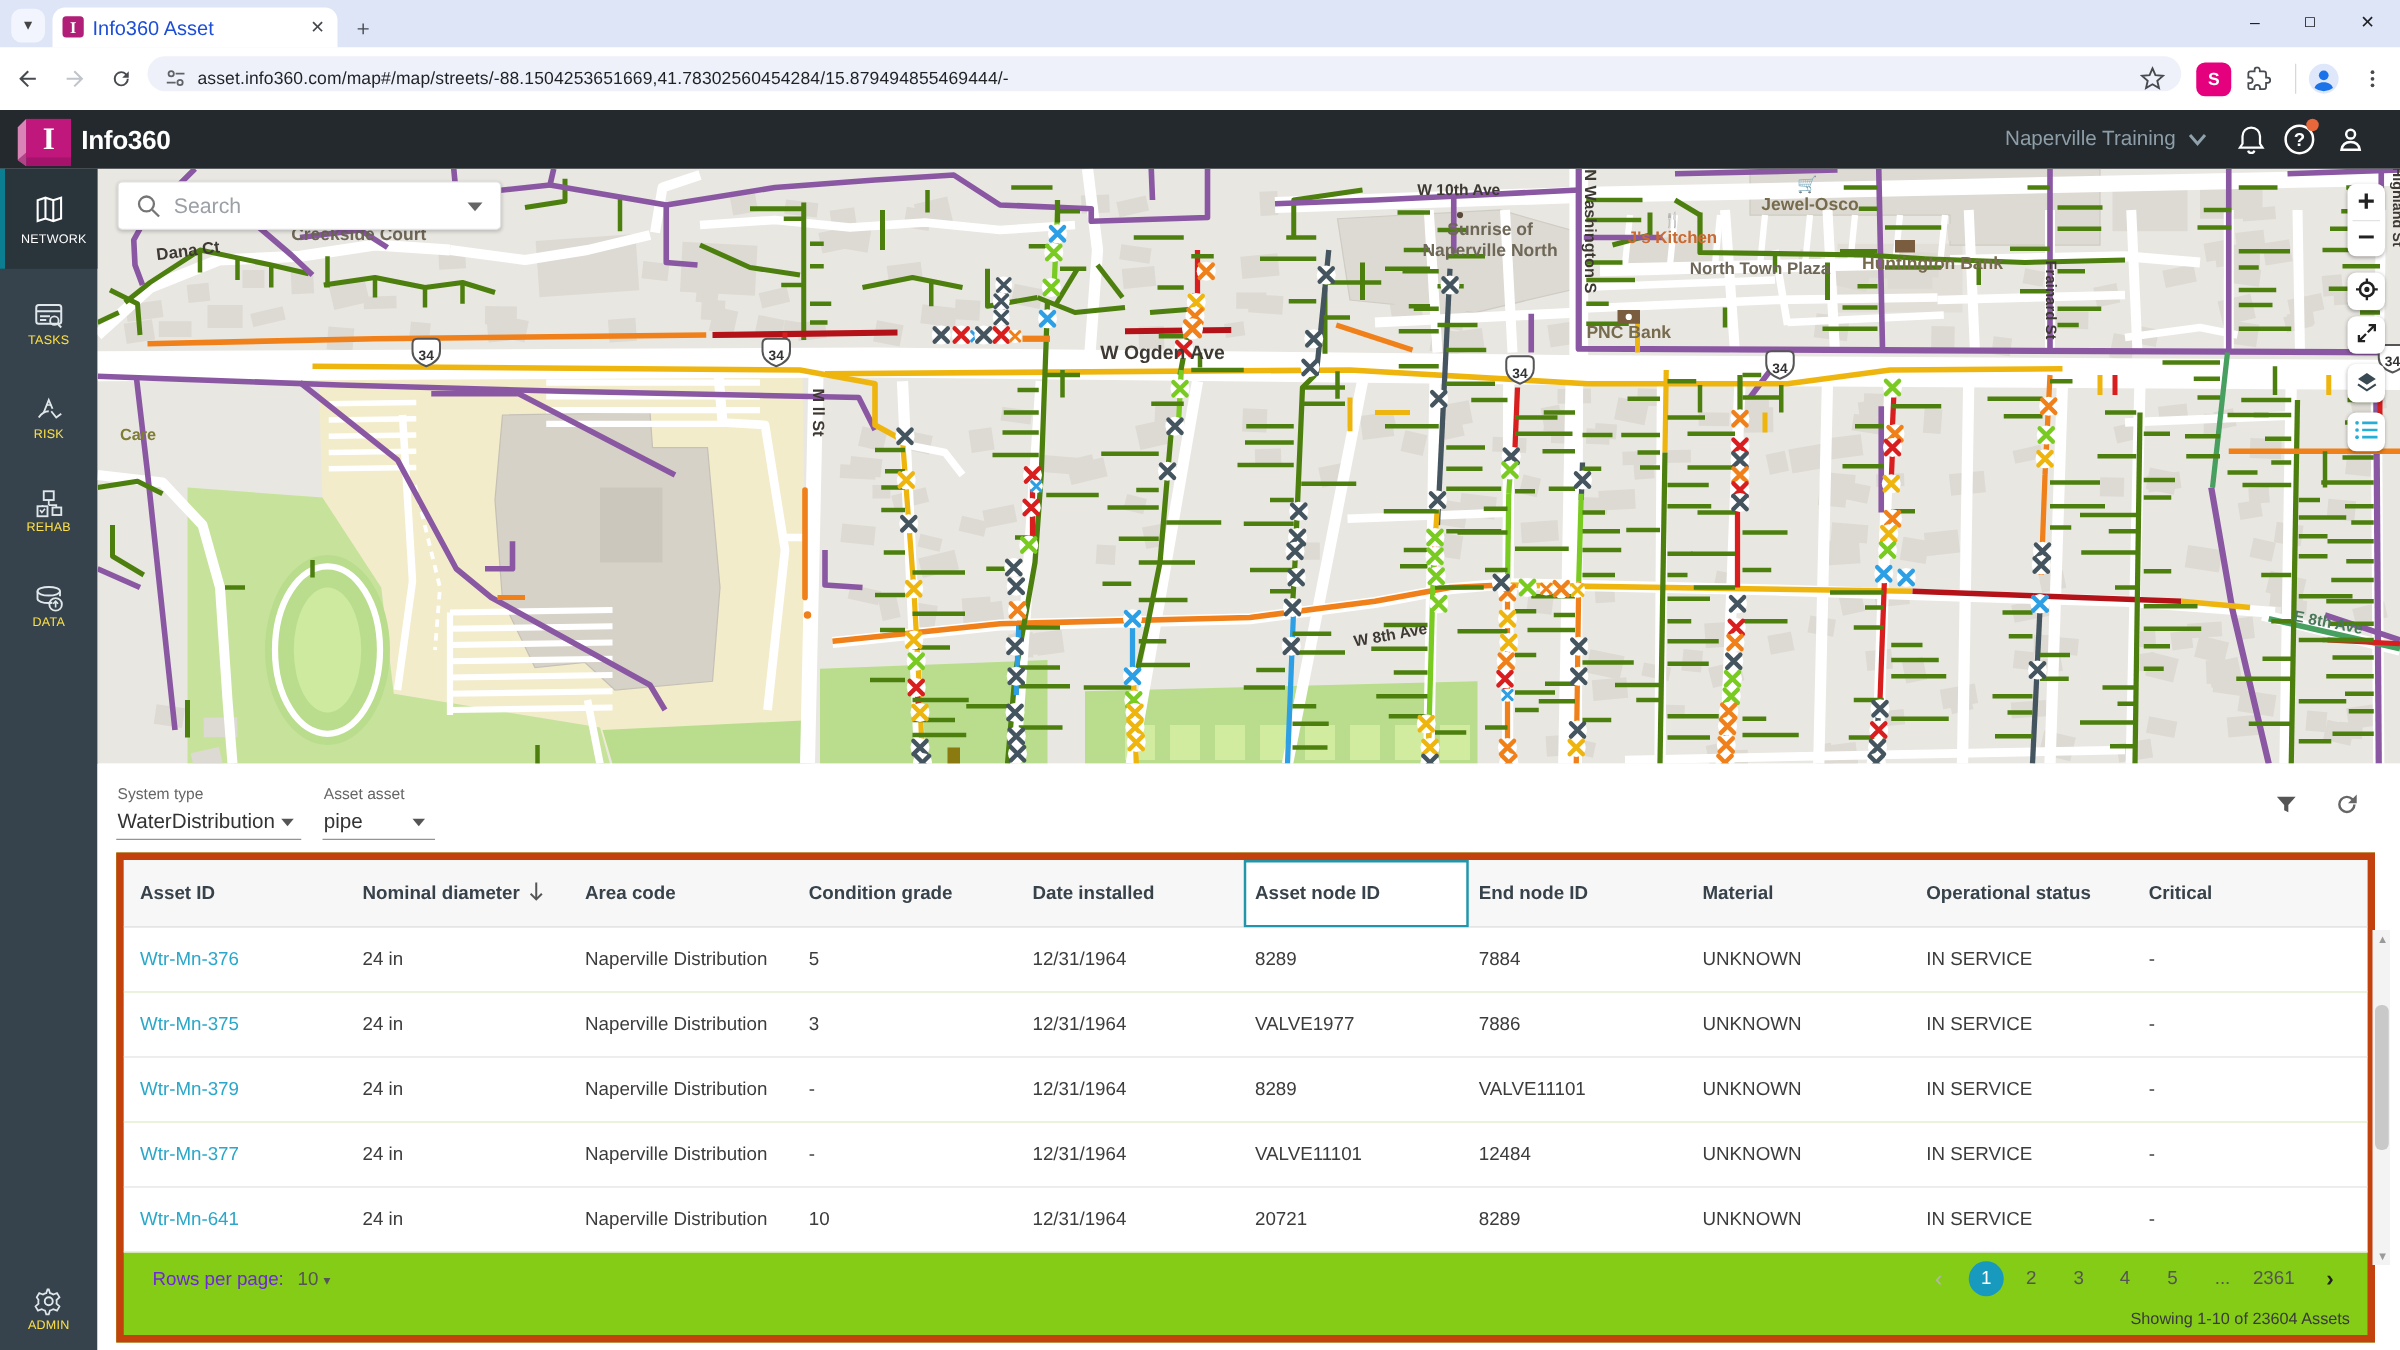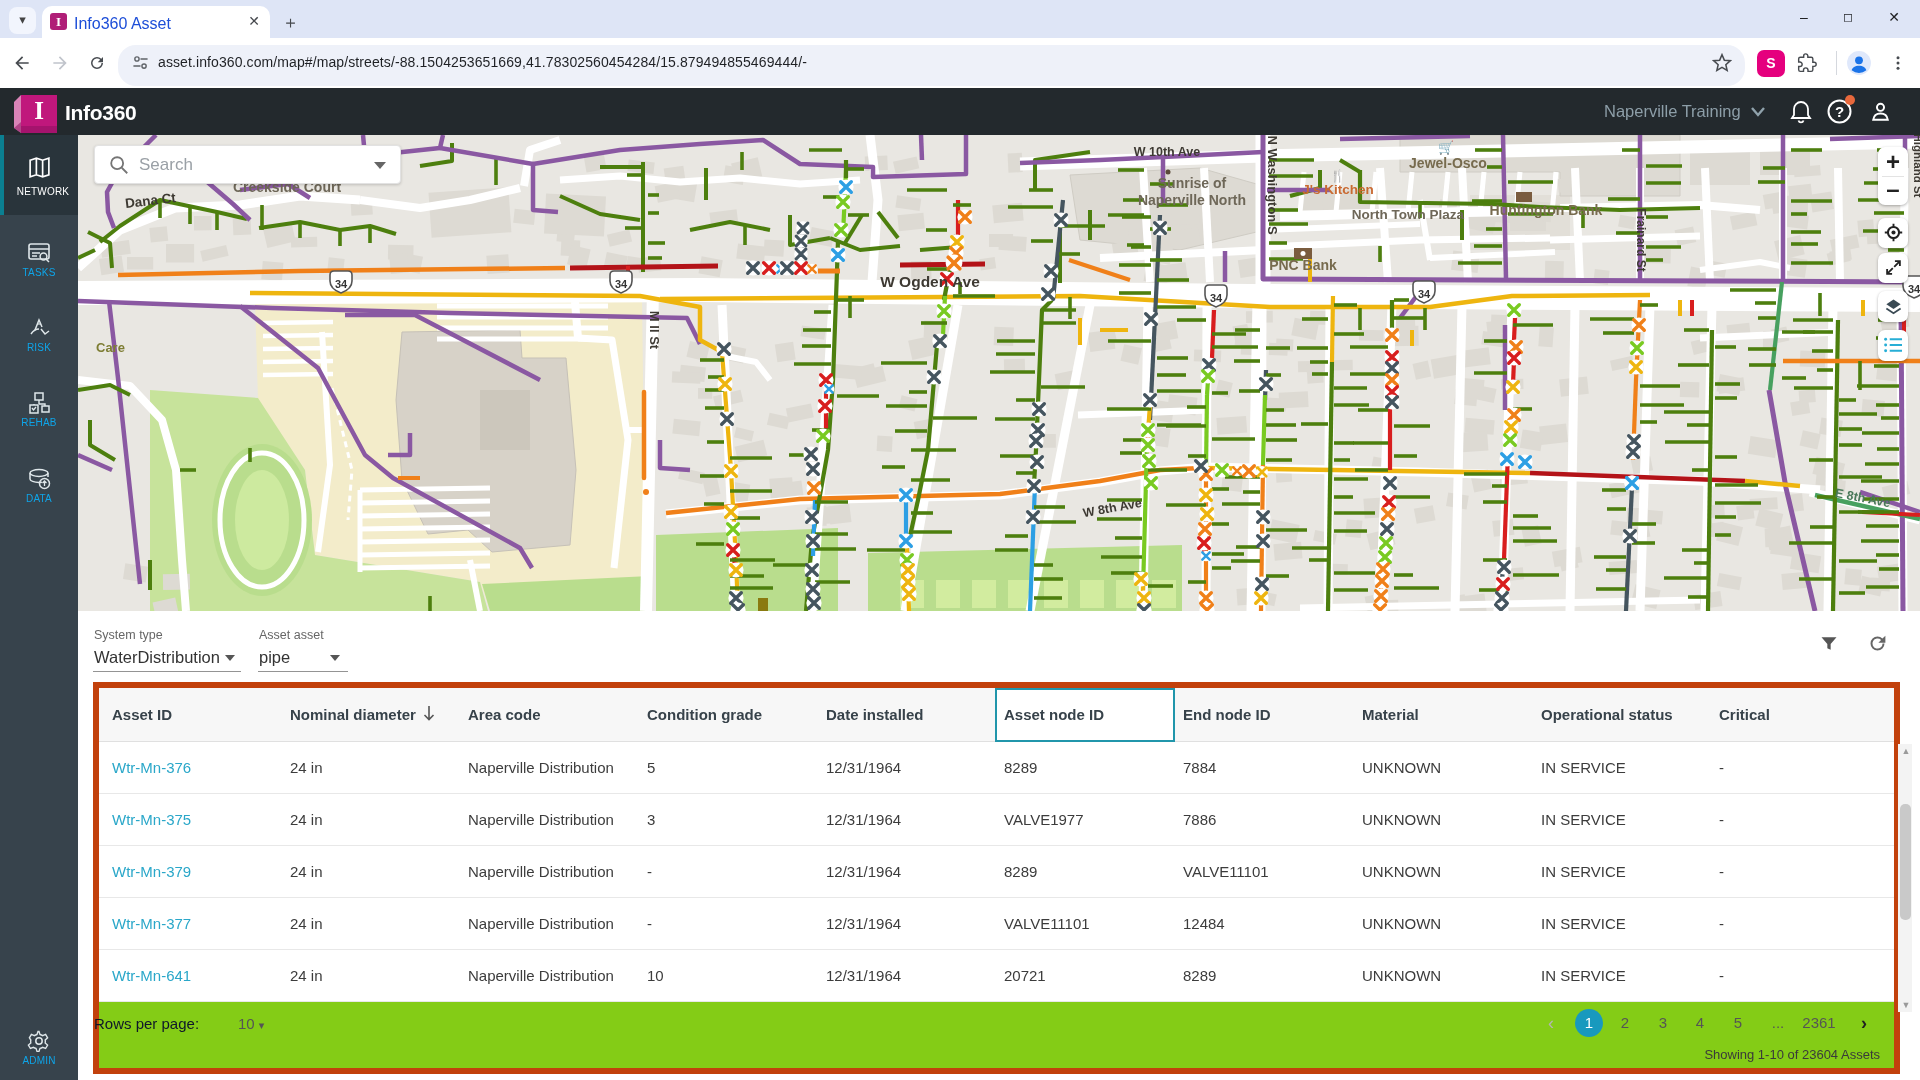--- a/index.html
+++ b/index.html
@@ -7,32 +7,32 @@
 #tabsearch{position:absolute;left:9px;top:7px;width:27px;height:27px;border-radius:8px;background:#f2f5fd;color:#444;text-align:center;line-height:25px;font-size:13px}
 #tab{position:absolute;left:42px;top:6px;width:228px;height:32px;background:#fff;border-radius:10px 10px 0 0}
 #tab .fav{position:absolute;left:8px;top:7px;width:17px;height:17px;background:#b01e77;border-radius:3px;color:#fff;font-family:"Liberation Serif",serif;font-weight:700;font-size:13px;text-align:center;line-height:17px}
 #tab .ttl{position:absolute;left:32px;top:9px;font-size:16px;color:#1d4ed8}
 #tab .cls{position:absolute;right:8px;top:8px;width:16px;height:16px;font-size:14px;color:#45484d;text-align:center;line-height:15px}
 #newtab{position:absolute;left:282px;top:11px;font-size:17px;color:#45484d}
 .winbtn{position:absolute;top:0;width:46px;height:36px;color:#202124;text-align:center;line-height:34px;font-size:14px}
 
 #urlrow{position:absolute;left:0;top:38px;width:1920px;height:50px;background:#fff}
 #urlrow svg{position:absolute}
-#omni{position:absolute;left:118px;top:7px;width:1627px;height:41px;background:#eef1f9;border-radius:18px}
+#omni{position:absolute;left:118px;top:7px;width:1627px;height:28px;background:#eef1f9;border-radius:18px}
 #omni .url{position:absolute;left:40px;top:9px;font-size:14px;color:#1f2125;letter-spacing:.1px}
 #extpink{position:absolute;left:1757px;top:12px;width:28px;height:27px;border-radius:7px;background:#e5007e;color:#fff;font-size:14px;font-weight:700;text-align:center;line-height:27px}
 #avatar{position:absolute;left:1846px;top:12px;width:26px;height:26px;border-radius:50%}
 
 #apphdr{position:absolute;left:0;top:88px;width:1920px;height:47px;background:#23292d}
 #logo{position:absolute;left:14px;top:95px;width:43px;height:38px}
 #apphdr .brand{position:absolute;left:65px;top:13px;color:#fff;font-size:21px;font-weight:700;letter-spacing:-0.3px}
 #apphdr .acct{position:absolute;left:1604px;top:14px;color:#8d9ea8;font-size:16.5px}
 
 #sidebar{position:absolute;left:0;top:135px;width:78px;height:945px;background:#37434c}
-.sbitem{position:absolute;left:0;width:78px;height:56px;color:#0ea5e9;text-align:center}
+.sbitem{position:absolute;left:0;width:78px;height:56px;color:#fde047;text-align:center}
 .sbitem .lbl{position:absolute;top:26px;width:78px;font-size:10px;letter-spacing:.2px}
 .sbitem svg{position:absolute;left:27px;top:0}
 .sbactive{background:#29343b;border-left:4px solid #0b7f91;height:80px}
 .sbactive svg{left:23px;top:20px}
 .sbactive .lbl{top:51px}
 
 #map{position:absolute;left:78px;top:135px;width:1842px;height:476px;overflow:hidden}
 #searchbox{position:absolute;left:94px;top:145px;width:307px;height:39px;background:#fff;border:1px solid #e2e2e2;border-radius:4px;box-shadow:0 1px 3px rgba(0,0,0,.18)}
 #searchbox .ph{position:absolute;left:44px;top:9px;font-size:17px;color:#9aa0a6}
 #searchbox .car{position:absolute;right:14px;top:16px;width:0;height:0;border-left:6px solid transparent;border-right:6px solid transparent;border-top:7px solid #666}
@@ -1667,15 +1667,15 @@
     <div class="pnum" id="pg1" style="left:1497px">1</div>
     <div class="pnum" style="left:1533px">2</div>
     <div class="pnum" style="left:1571px">3</div>
     <div class="pnum" style="left:1608px">4</div>
     <div class="pnum" style="left:1646px">5</div>
     <div class="pnum" style="left:1686px">...</div>
     <div class="pnum" style="left:1718px;width:46px">2361</div>
     <div class="pnum" style="left:1772px;color:#222;font-weight:700;font-size:18px">›</div>
     <div id="showing">Showing 1-10 of 23604 Assets</div>
   </div>
-  <div style="position:absolute;left:16px;top:404px;font-size:15px;color:#0f172a">Rows per page:</div>
+  <div style="position:absolute;left:44px;top:404px;font-size:15px;color:#6d28d9">Rows per page:</div>
   <div style="position:absolute;left:160px;top:404px;font-size:15px;color:#555">10 <span style="font-size:11px">▾</span></div>
 </div>
 
 </body></html>

